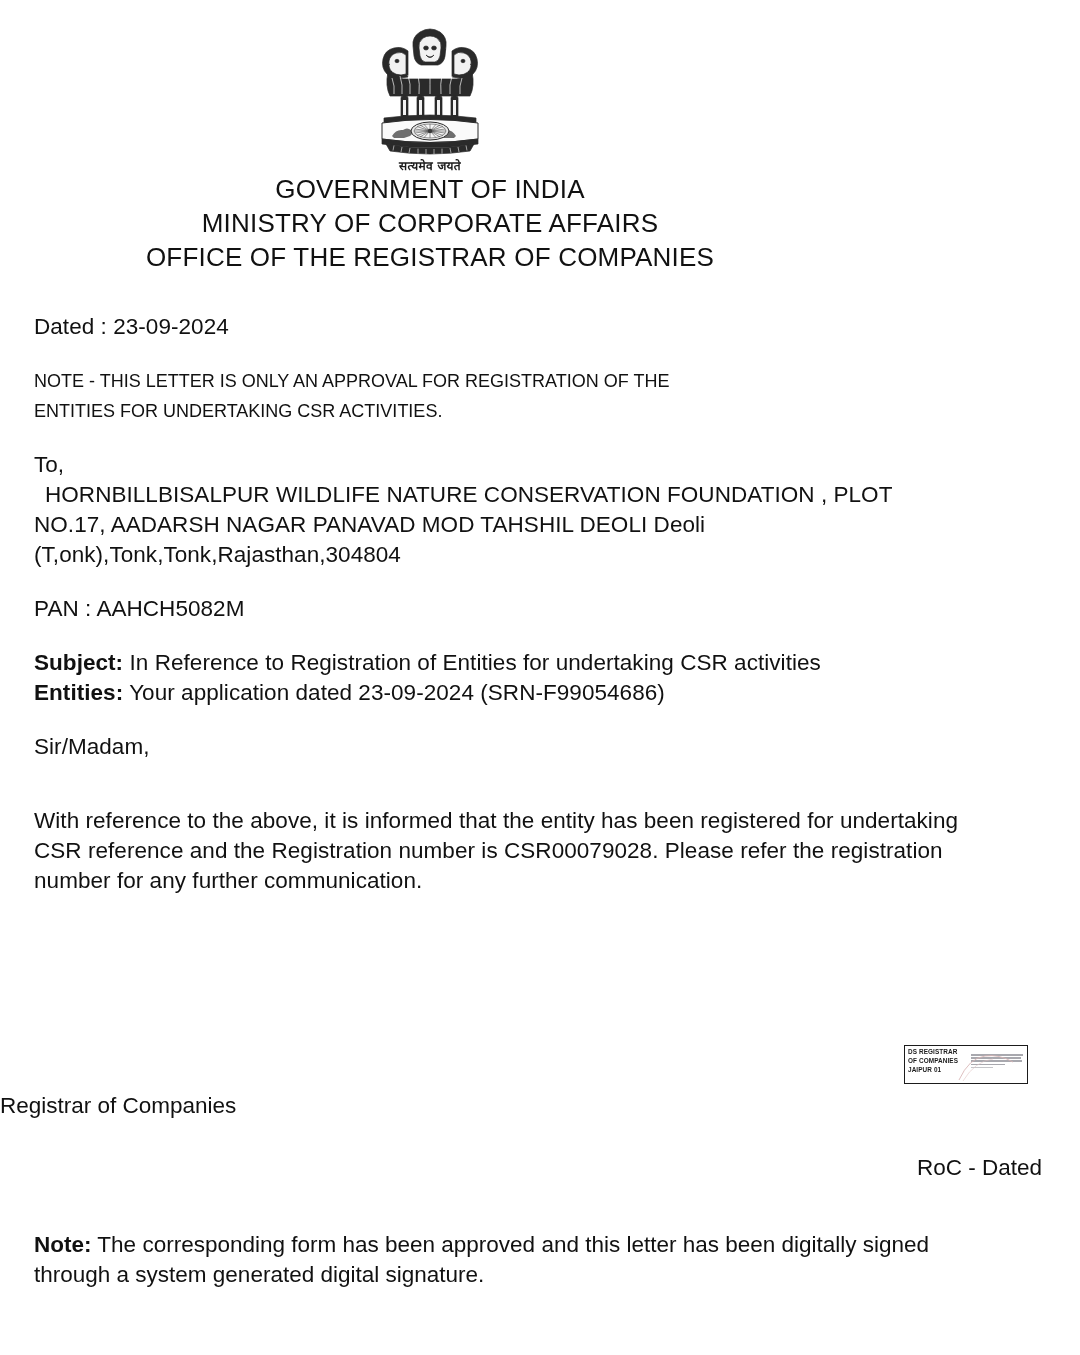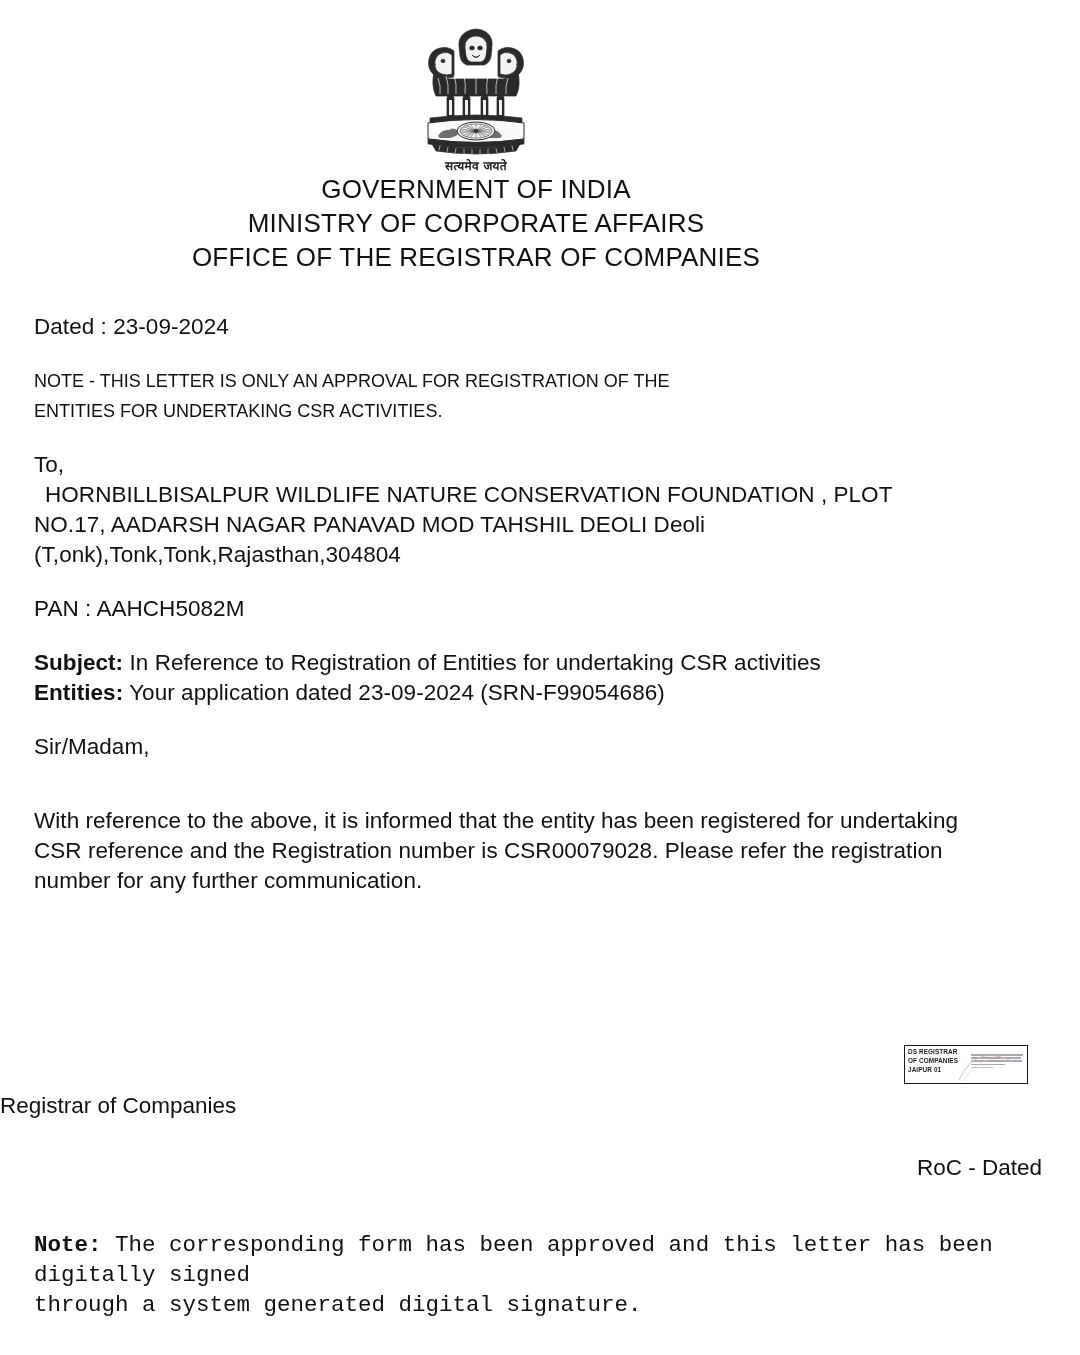--- a/index.html
+++ b/index.html
@@ -24,21 +24,20 @@
     box-sizing: border-box;
   }
 
   
   .header-block {
     position: absolute;
     left: 0;
     top: 24px;
     width: 860px;
     text-align: center;
-    padding-left: 46px;
   }
   .emblem-wrap {
     display: block;
     margin: 0 auto;
     width: 124px;
     height: 138px;
   }
   .emblem-wrap svg {
     display: block;
     width: 124px;
@@ -177,21 +176,20 @@
 
   
   .footer-note {
     position: absolute;
     left: 34px;
     top: 1230px;
     width: 1010px;
     font-size: 22.5px;
     line-height: 30px;
     color: #111111;
-    font-family: Liberation Mono, monospace;
   }
 </style>
 </head>
 <body>
 
 <div class="page">
 
   <div class="header-block">
 
     <div class="emblem-wrap">

